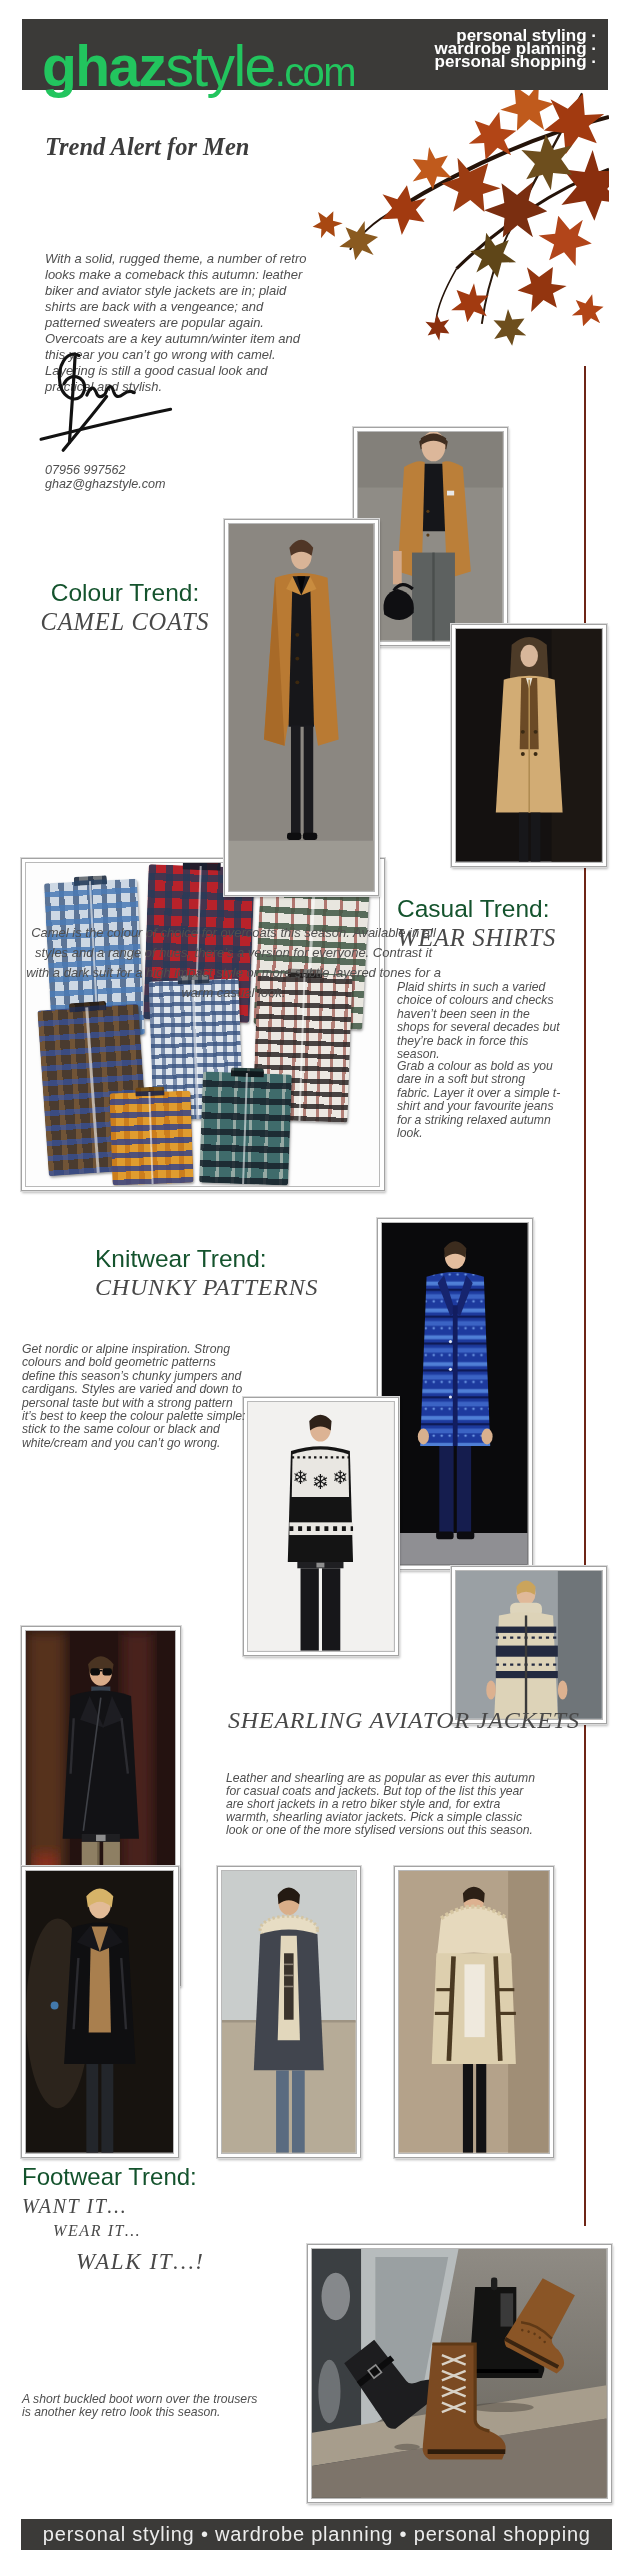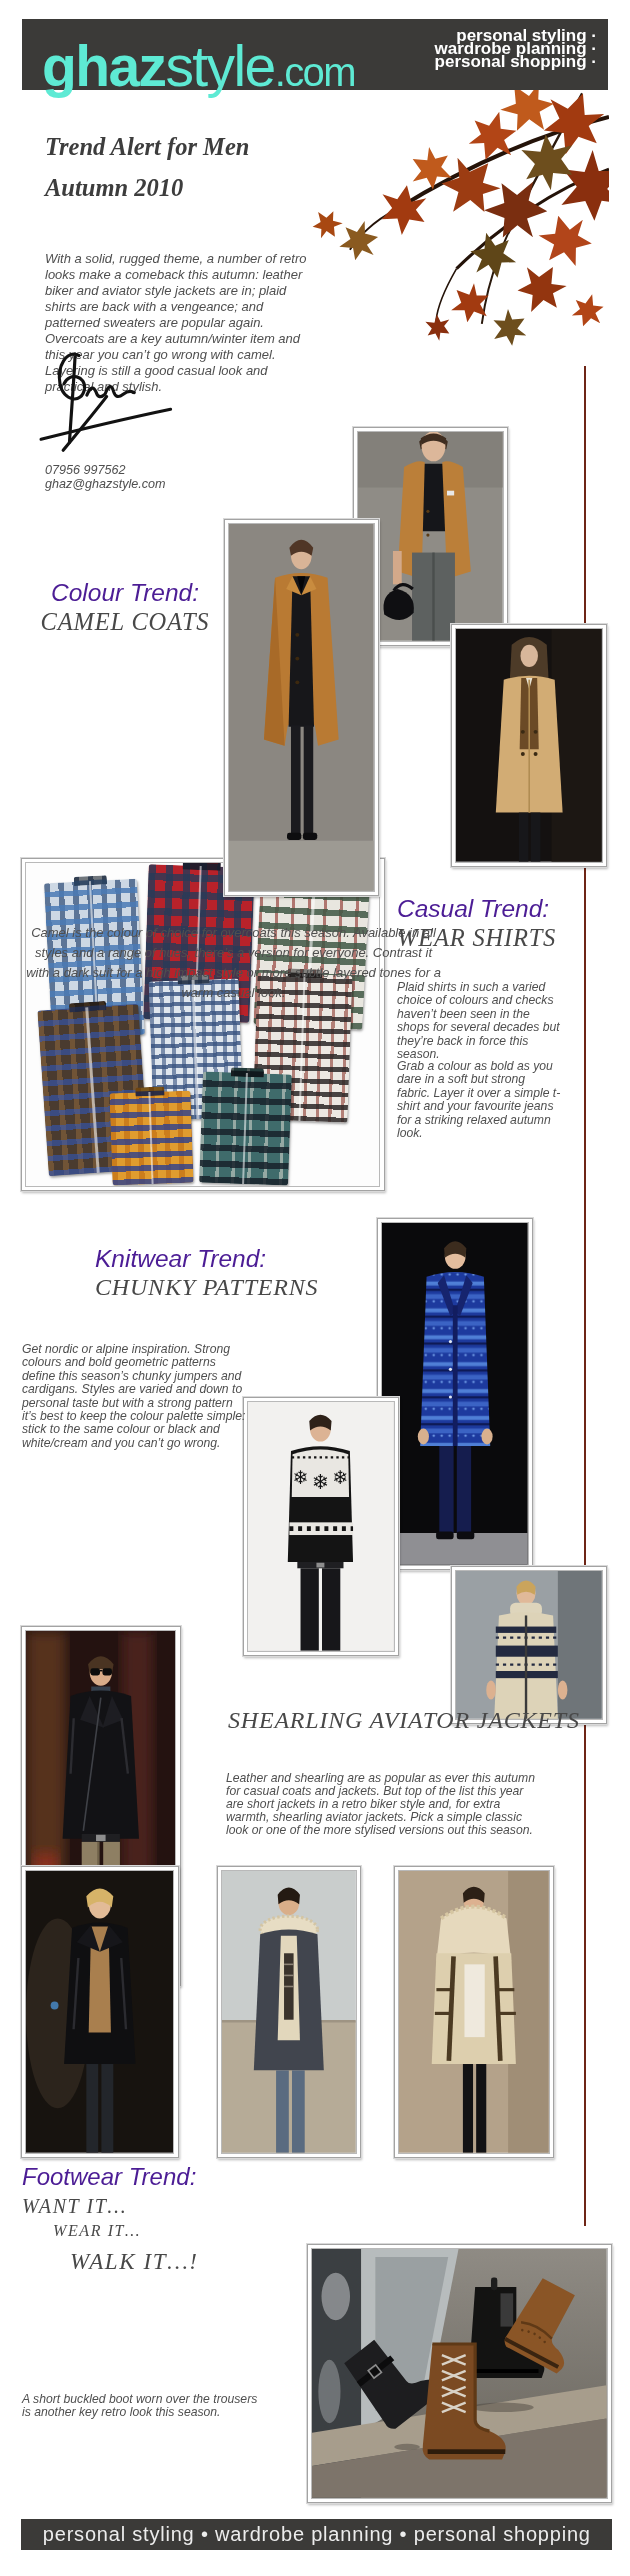--- a/index.html
+++ b/index.html
@@ -1,35 +1,35 @@
 <!DOCTYPE html>
 <html style="font-size:12.6px"><head>
 <meta charset="utf-8">
 <style>
   html,body{margin:0;padding:0;background:#fff;}
   .page{position:relative;width:631px;height:2576px;background:#fff;overflow:hidden;
         font-family:"Liberation Sans",sans-serif;}
   
   .bar{position:absolute;background:#3b3a38;}
   #header-bar{left:22px;top:19px;width:586px;height:71px;}
-  .logo{position:absolute;left:20px;top:14.2px;color:#5eead4;letter-spacing:-1.6px;white-space:nowrap;}
+  .logo{position:absolute;left:20px;top:14.2px;color:#22c55e;letter-spacing:-1.6px;white-space:nowrap;}
   .logo .b{font-weight:bold;font-size:57px;}
   .logo .r{font-weight:normal;font-size:57px;}
   .logo .s{font-weight:normal;font-size:40px;}
   .services{position:absolute;right:11px;top:9.5px;text-align:right;color:#fff;
             font-size:17px;font-weight:bold;line-height:13.4px;}
   #footer-bar{left:21.3px;top:2519px;width:591px;height:31px;}
   #footer-bar .ft{width:100%;text-align:center;color:#ececec;font-size:20px;
                   line-height:31px;letter-spacing:0.8px;}
   
   .title{position:absolute;left:45px;top:126px;font-family:"Liberation Serif",serif;
          font-style:italic;font-weight:bold;font-size:24.5px;line-height:41px;color:#3d3d3d;z-index:5;}
   .para{position:absolute;font-style:italic;font-size:12.2px;line-height:13.4px;color:#4f4f4f;z-index:5;}
   .para.big{font-size:13px;line-height:16px;}
-  .h-sans{font-style:italic;font-size:24.5px;color:#4c1d95;font-family:"Liberation Sans",sans-serif;}
+  .h-sans{font-size:24.5px;color:#14532d;font-family:"Liberation Sans",sans-serif;}
   .h-serif{font-style:italic;font-size:24.5px;color:#484848;font-family:"Liberation Serif",serif;letter-spacing:0.8px;}
   .headblock{position:absolute;z-index:5;line-height:29px;white-space:nowrap;}
   .contact{position:absolute;left:45px;top:463px;font-style:italic;font-size:12.6px;
            line-height:14px;color:#4f4f4f;z-index:5;}
   
   #accent-line{position:absolute;left:584px;top:366px;width:1.6px;height:1860px;background:#6e2516;z-index:1;}
   
   .frame{position:absolute;background:#fff;border:1.6px solid #a3a3a3;outline:0.8px solid #d9d9d9;
          padding:3.2px;box-sizing:border-box;box-shadow:1.2px 1.6px 2.4px rgba(0,0,0,.28);z-index:2;}
   .frame .ph{position:relative;width:100%;height:100%;overflow:hidden;border:0.8px solid #b9b9b9;
@@ -81,21 +81,20 @@
     <use href="#leaf" transform="translate(330,210) rotate(170) scale(1.4)" fill="#5f4618"></use>
     <use href="#leaf" transform="translate(390,250) rotate(30) scale(1.5)" fill="#93350f"></use>
     <use href="#leaf" transform="translate(300,270) rotate(-45) scale(1.2)" fill="#a23a10"></use>
     <use href="#leaf" transform="translate(350,300) rotate(60) scale(1.1)" fill="#6d4e1d"></use>
     <use href="#leaf" transform="translate(260,300) rotate(120) scale(0.8)" fill="#8a2f0e"></use>
     <use href="#leaf" transform="translate(450,280) rotate(200) scale(1.0)" fill="#b24516"></use>
   </svg>
 
   <div class="title">
     <div>Trend Alert for Men</div>
-    <div>Autumn 2010</div>
   </div>
 
   <div class="para big" style="left:45px;top:251px;width:273px;">With a solid, rugged theme, a number of retro looks make a comeback this autumn: leather biker and aviator style jackets are in; plaid shirts are back with a vengeance; and patterned sweaters are popular again. Overcoats are a key autumn/winter item and this year you can’t go wrong with camel. Layering is still a good casual look and practical and stylish.</div>
 
   <svg style="position:absolute;left:30px;top:349px;width:154px;height:111px;z-index:5;" viewBox="0 0 195 140">
     <g stroke="#121212" stroke-width="4" fill="none" stroke-linecap="round">
       <path d="M62,8 C46,0 34,22 38,44 C42,66 66,70 69,50 C71,34 50,28 43,44"></path>
       <path d="M57,10 C55,48 52,84 50,118"></path>
       <path d="M72,58 q7,-16 12,-3 q3,9 11,2 q7,-18 11,-3 q3,10 12,3 q8,-6 14,-2"></path>
       <path d="M14,114 C70,100 130,86 178,76"></path>
@@ -390,21 +389,21 @@
       <rect x="99" y="244" width="13" height="112" fill="#121214"></rect>
     </svg>
       </div>
   </div>
 
   <div class="headblock" style="left:22px;top:2162px;">
     <div class="h-sans" style="font-size:24px;">Footwear Trend:</div>
   </div>
   <div class="h-serif" style="position:absolute;left:22px;top:2195px;font-size:20px;letter-spacing:1.6px;z-index:5;">WANT IT…</div>
   <div class="h-serif" style="position:absolute;left:53px;top:2222px;font-size:16px;letter-spacing:1.6px;z-index:5;">WEAR IT…</div>
-  <div class="h-serif" style="position:absolute;left:70px;top:2249px;font-size:23px;letter-spacing:1.6px;z-index:5;">WALK IT…!</div>
+  <div class="h-serif" style="position:absolute;left:76px;top:2249px;font-size:23px;letter-spacing:1.6px;z-index:5;">WALK IT…!</div>
 
   <div class="para" style="left:22px;top:2393px;width:241px;">A short buckled boot worn over the trousers is another key retro look this season.</div>
 
   <div class="frame" style="left:307px;top:2244px;width:305px;height:259px;z-index:2;">
     <div class="ph">
         <svg viewBox="0 0 372 314" preserveAspectRatio="none">
       <defs>
         <linearGradient id="stone" x1="0" y1="0" x2="0" y2="1">
           <stop offset="0" stop-color="#8f8b84"></stop>
               <stop offset="1" stop-color="#66625a"></stop>

